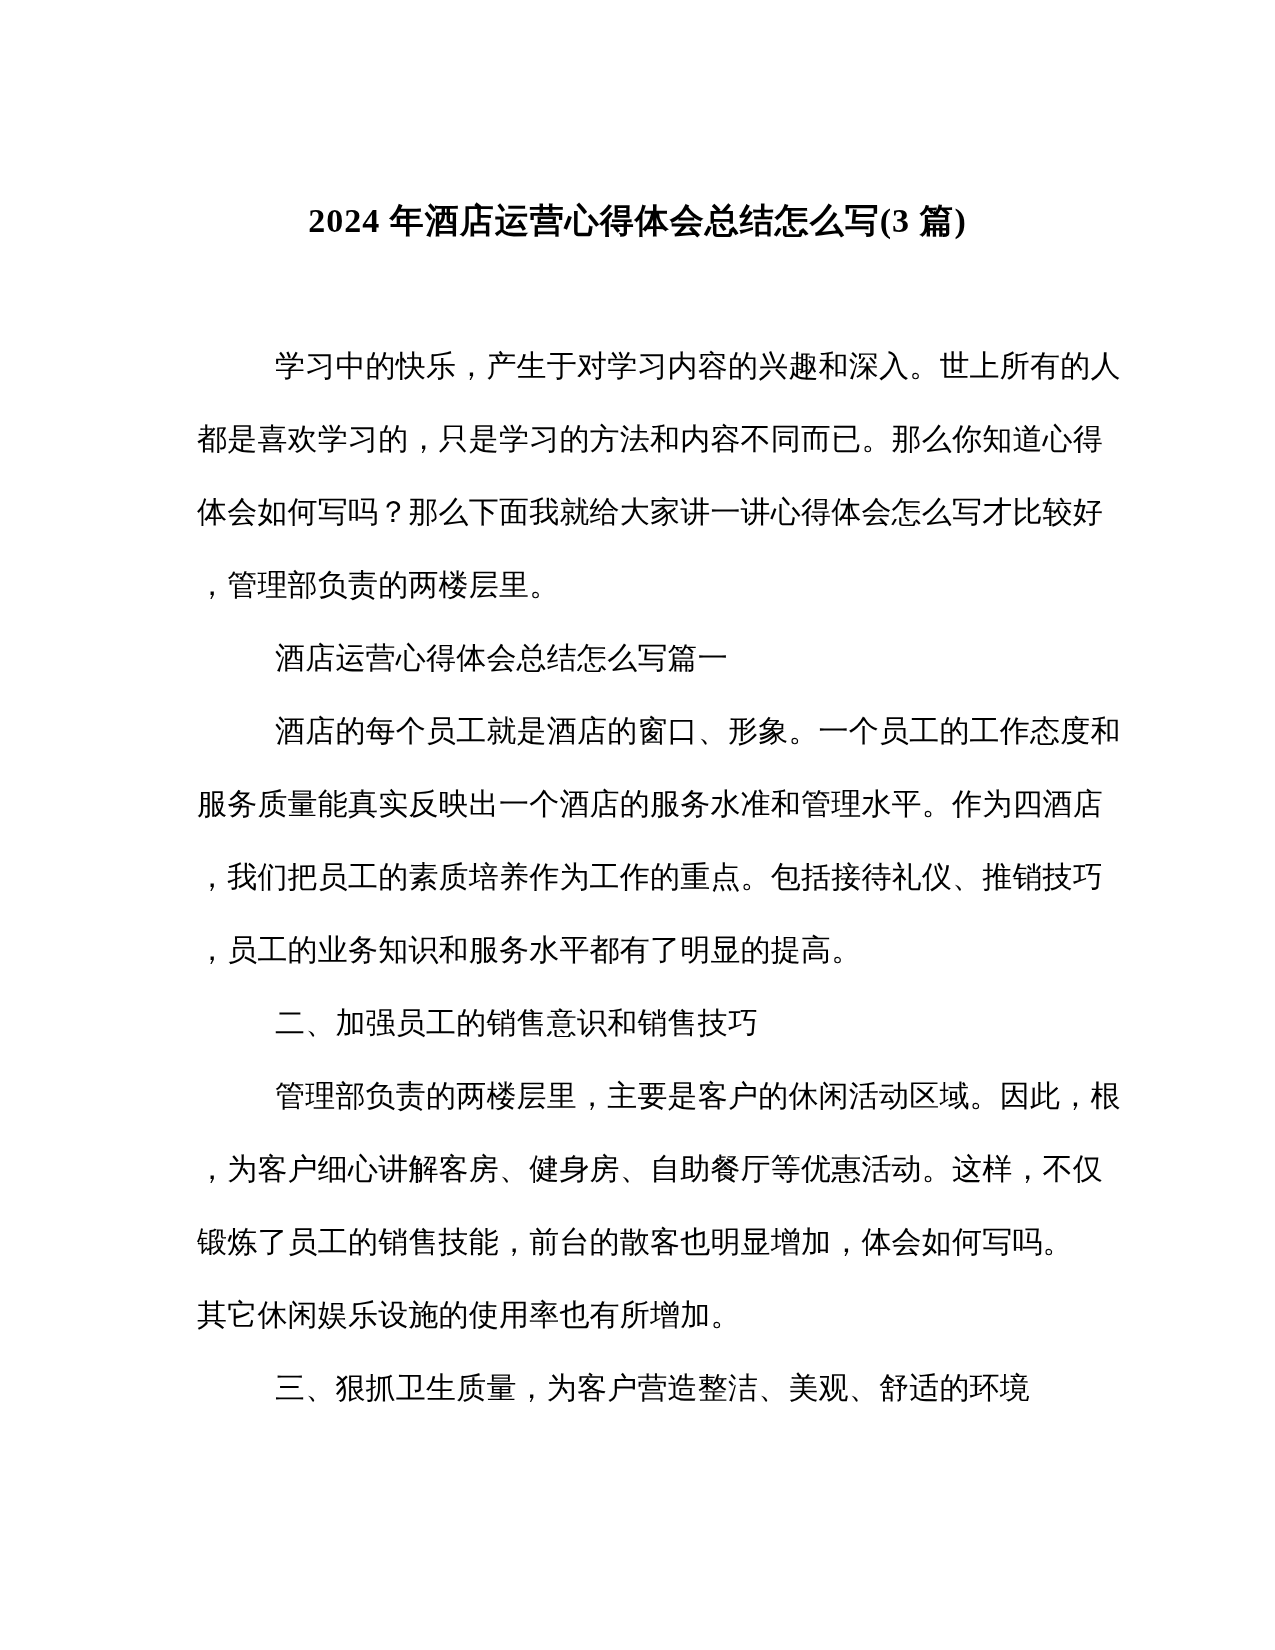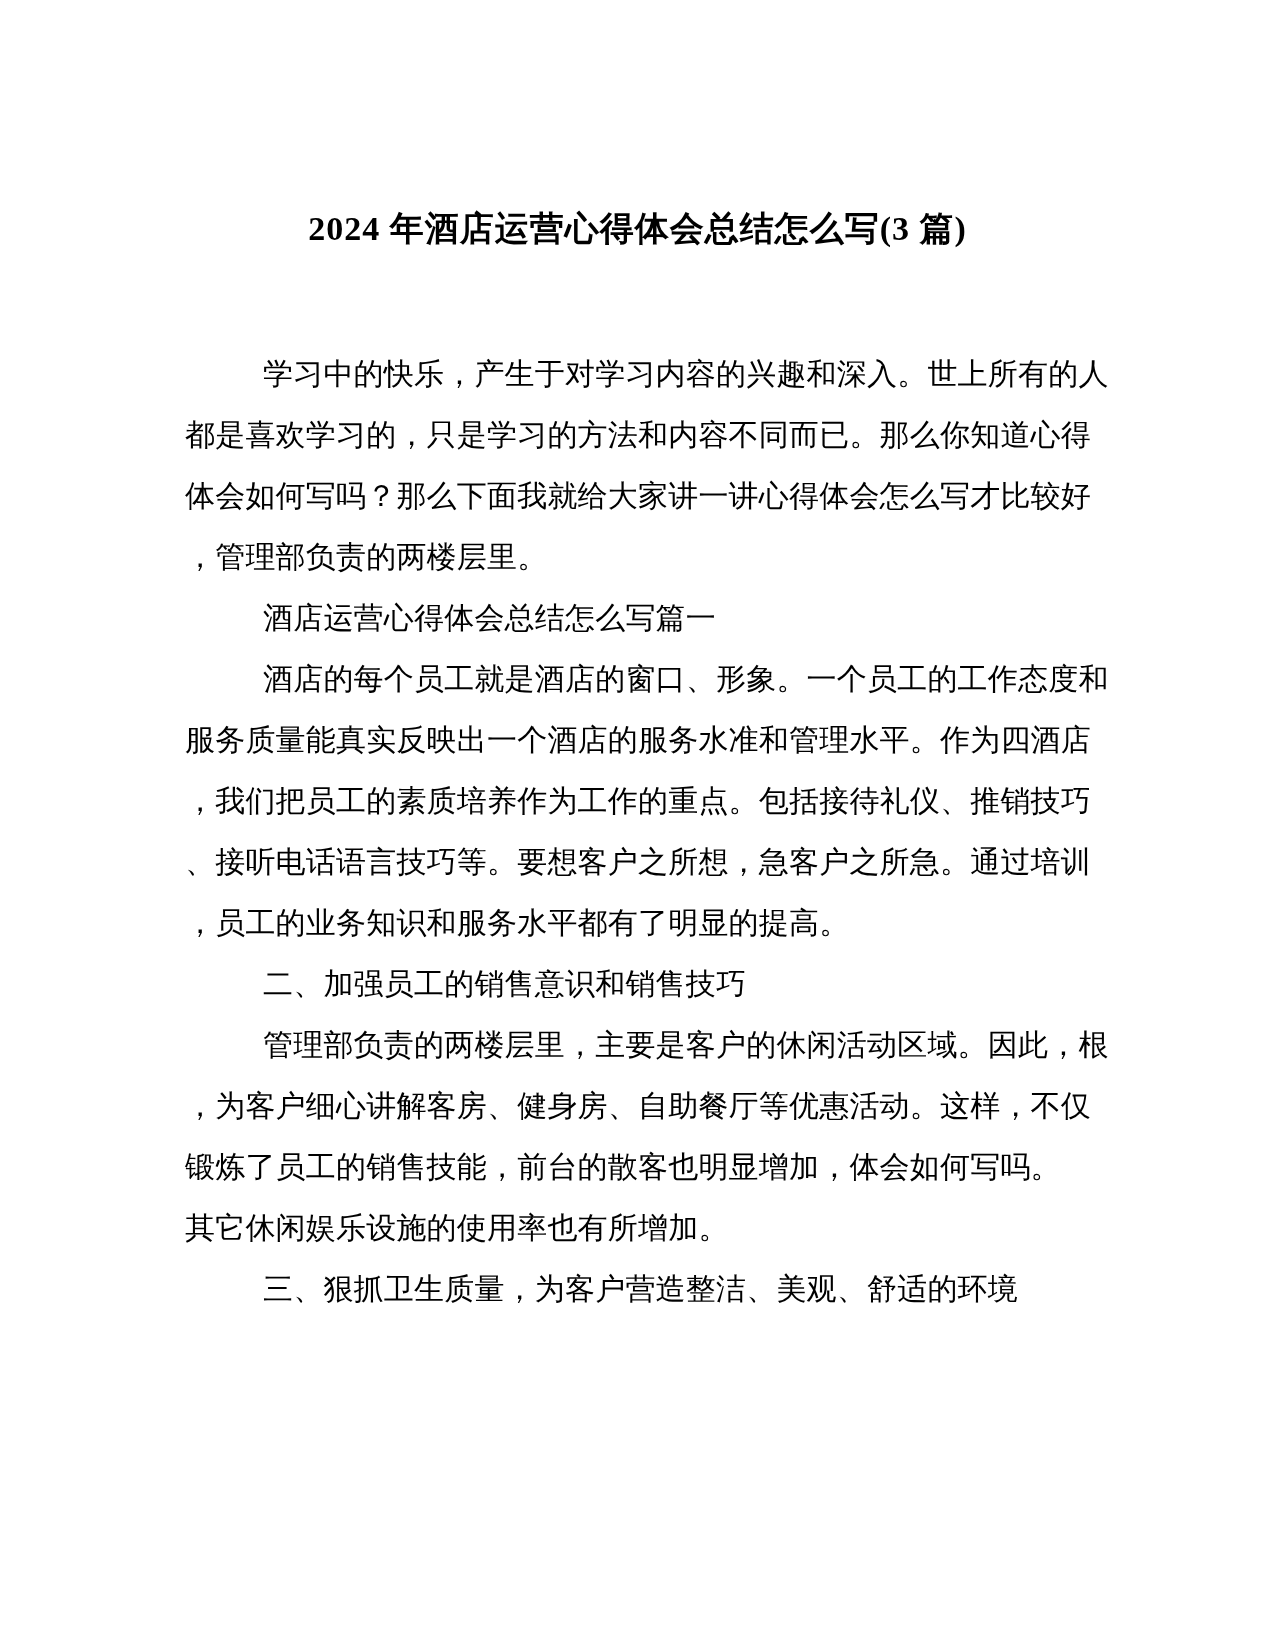--- a/index.html
+++ b/index.html
@@ -15,33 +15,33 @@
     color: #000000;
   }
   .page {
     box-sizing: border-box;
     width: 1275px;
     height: 1650px;
     padding: 196px 185px 0 185px;
     background: #ffffff;
   }
   .doc-title {
-    margin: 8px;
+    margin: 0;
     font-size: 34px;
     font-weight: bold;
     line-height: 50px;
     text-align: center;
     letter-spacing: 1px;
     white-space: nowrap;
   }
   .doc-body {
     margin-top: 89px;
   }
   .line {
-    margin: 0;
+    margin: 12px;
     padding: 0;
     font-size: 30px;
     line-height: 61px;
     letter-spacing: 0.2px;
     white-space: nowrap;
     text-align: left;
   }
   .line.indent {
     padding-left: 78px;
   }
@@ -55,21 +55,20 @@
   <div class="doc-body">
 
   <p class="line indent">学习中的快乐，产生于对学习内容的兴趣和深入。世上所有的人</p>
       <p class="line">都是喜欢学习的，只是学习的方法和内容不同而已。那么你知道心得</p>
       <p class="line">体会如何写吗？那么下面我就给大家讲一讲心得体会怎么写才比较好</p>
       <p class="line">，管理部负责的两楼层里。</p>
       <p class="line indent">酒店运营心得体会总结怎么写篇一</p>
       <p class="line indent">酒店的每个员工就是酒店的窗口、形象。一个员工的工作态度和</p>
       <p class="line">服务质量能真实反映出一个酒店的服务水准和管理水平。作为四酒店</p>
       <p class="line">，我们把员工的素质培养作为工作的重点。包括接待礼仪、推销技巧</p>
-      <p class="line">、接听电话语言技巧等。要想客户之所想，急客户之所急。通过培训</p>
       <p class="line">，员工的业务知识和服务水平都有了明显的提高。</p>
       <p class="line indent">二、加强员工的销售意识和销售技巧</p>
       <p class="line indent">管理部负责的两楼层里，主要是客户的休闲活动区域。因此，根</p>
       <p class="line">，为客户细心讲解客房、健身房、自助餐厅等优惠活动。这样，不仅</p>
       <p class="line">锻炼了员工的销售技能，前台的散客也明显增加，体会如何写吗。</p>
       <p class="line">其它休闲娱乐设施的使用率也有所增加。</p>
       <p class="line indent">三、狠抓卫生质量，为客户营造整洁、美观、舒适的环境</p>
     </div>
 </div>
 

